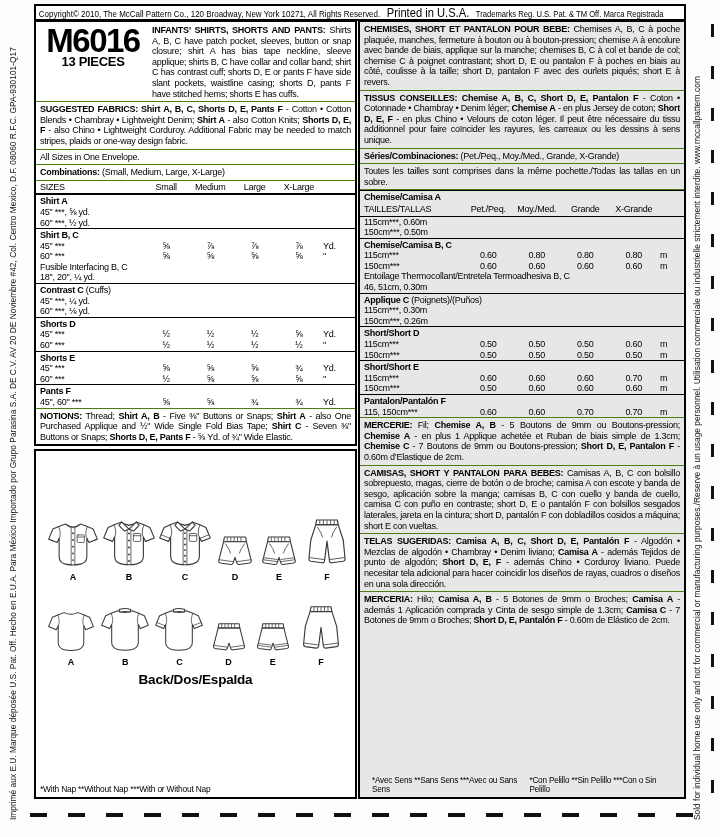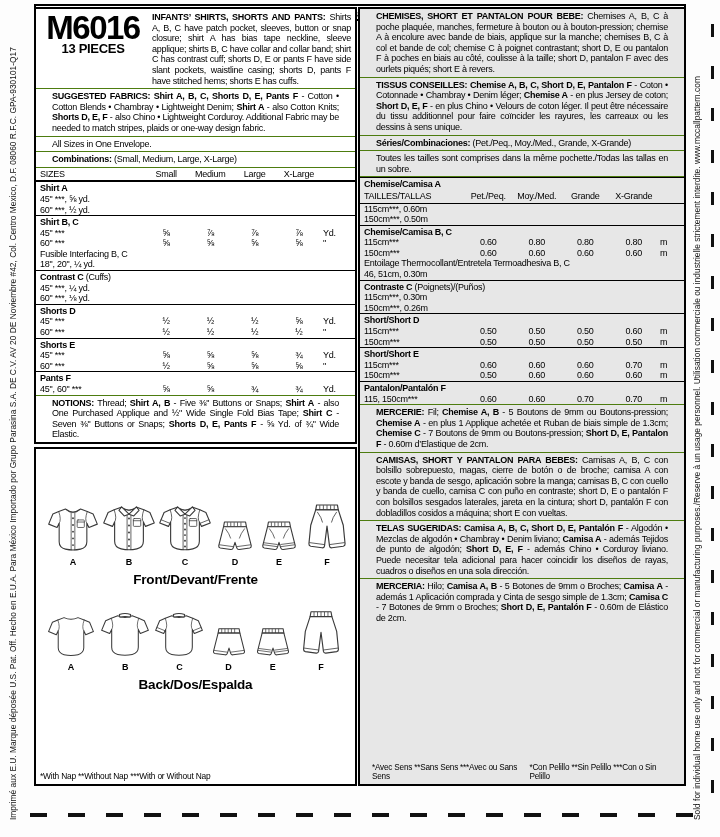--- a/index.html
+++ b/index.html
@@ -32,29 +32,29 @@
     border:2px solid #000;background:#fff;display:flex;align-items:center;overflow:hidden;box-sizing:border-box;
   }
   .topbar-inner{
     white-space:nowrap;display:flex;align-items:baseline;gap:7px;
     transform:scaleX(.93);transform-origin:0 50%;padding-left:3px;
   }
   .cp-main{font-size:8.6px;}
   .cp-printed{font-size:12px;}
   .cp-tm{font-size:8.2px;}
   
-  .main{position:absolute;left:34px;top:7px;width:652px;height:779px;display:flex;}
+  .main{position:absolute;left:34px;top:20px;width:652px;height:779px;display:flex;}
   .col-left{width:323px;flex:none;display:flex;flex-direction:column;}
   .info-box{border:2px solid #000;background:#fff;}
   .figure-box{border:2px solid #000;background:#fff;margin-top:3px;flex:1;min-height:0;
     display:flex;flex-direction:column;overflow:hidden;}
   .col-right{flex:1;margin-left:1px;border:2px solid #000;background:#e7e7e7;
     display:flex;flex-direction:column;overflow:hidden;}
   
-  .sec{padding:2px 16px;font-size:9px;line-height:10.6px;letter-spacing:-.25px;text-align:justify;}
+  .sec{padding:2px 4px;font-size:9px;line-height:10.6px;letter-spacing:-.25px;text-align:justify;}
   .sec+.sec,.tablewrap,.sec.after{border-top:1px solid #4d7c0f;}
   .brand-row{display:flex;padding:3px 4px 2px 2px;}
   .brand{width:110px;flex:none;text-align:center;padding-top:1px;}
   .mnum{font-size:33px;font-weight:bold;letter-spacing:-1.5px;line-height:29px;}
   .pieces{font-size:13px;font-weight:bold;letter-spacing:-.3px;line-height:14px;}
   .desc{flex:1;padding-left:4px;font-size:9px;line-height:10.6px;letter-spacing:-.25px;text-align:justify;}
   
   .tablewrap{padding:0;}
   .trow{display:grid;grid-template-columns:var(--lw) repeat(4,1fr) var(--uw);
     padding:0 4px;font-size:9px;line-height:10.6px;letter-spacing:-.25px;}
@@ -294,21 +294,20 @@
             <path class="ol" d="M16.5 5.5 L39.5 5.5 40.5 11 15.5 11 Z"></path>
             <path class="ln" d="M20 6.2 V10.4 M24 6.2 V10.4 M28 6.2 V10.4 M32 6.2 V10.4 M36 6.2 V10.4"></path>
             <path class="ol" d="M15.5 11 L10 28 8 48.5 Q7.8 50.6 10 51.2 L22.5 52.9 Q24.8 53.1 25.2 51 L28 29 30.8 51 Q31.2 53.1 33.5 52.9 L46 51.2 Q48.2 50.6 48 48.5 L46 28 40.5 11 Z"></path>
             <path class="ln" d="M17.5 13.5 Q22 19.5 23 24.5 M38.5 13.5 Q34 19.5 33 24.5"></path>
             <path class="ln" d="M8.9 47.2 L24.7 49.3 M47.1 47.2 L31.3 49.3"></path>
           </svg>
           <div class="fig-lbl">F</div>
         </div>
       </div>
 
-      <div class="fig-caption">Front/Devant/Frente</div>
       <div class="sp2"></div>
 
       <div class="fig-row">
         <div class="fig">
           <svg width="52" height="48" viewBox="0 0 64 62">
             <path class="ol" d="M23 6 L15 9 8 12 3 24 13 28 15.5 23 15.5 45 Q15.5 52 23 53.8 Q32 55.8 41 53.8 Q48.5 52 48.5 45 L48.5 23 51 28 61 24 56 12 49 9 41 6 Q32 10 23 6 Z"></path>
             <path class="ln" d="M15 9 Q18.5 19 15.5 23 M49 9 Q45.5 19 48.5 23"></path>
           </svg>
           <div class="fig-lbl">A</div>
         </div>
@@ -407,21 +406,21 @@
           <div class="c">0.60</div>
           <div class="u">m</div>
         </div>
         <div class="trow plain">
           <div class="full">Entoilage Thermocollant/Entretela Termoadhesiva B, C</div>
         </div>
         <div class="trow plain">
           <div class="full">46, 51cm, 0.30m</div>
         </div>
         <div class="trow title">
-          <div class="full"><span class="b">Contraste C </span><span>(Poignets)/(Puños)</span></div>
+          <div class="full"><span class="b">Applique C </span><span>(Poignets)/(Puños)</span></div>
         </div>
         <div class="trow plain">
           <div class="full">115cm***, 0.30m</div>
         </div>
         <div class="trow plain">
           <div class="full">150cm***, 0.26m</div>
         </div>
         <div class="trow title">
           <div class="full"><span class="b">Short/Short D</span></div>
         </div>

